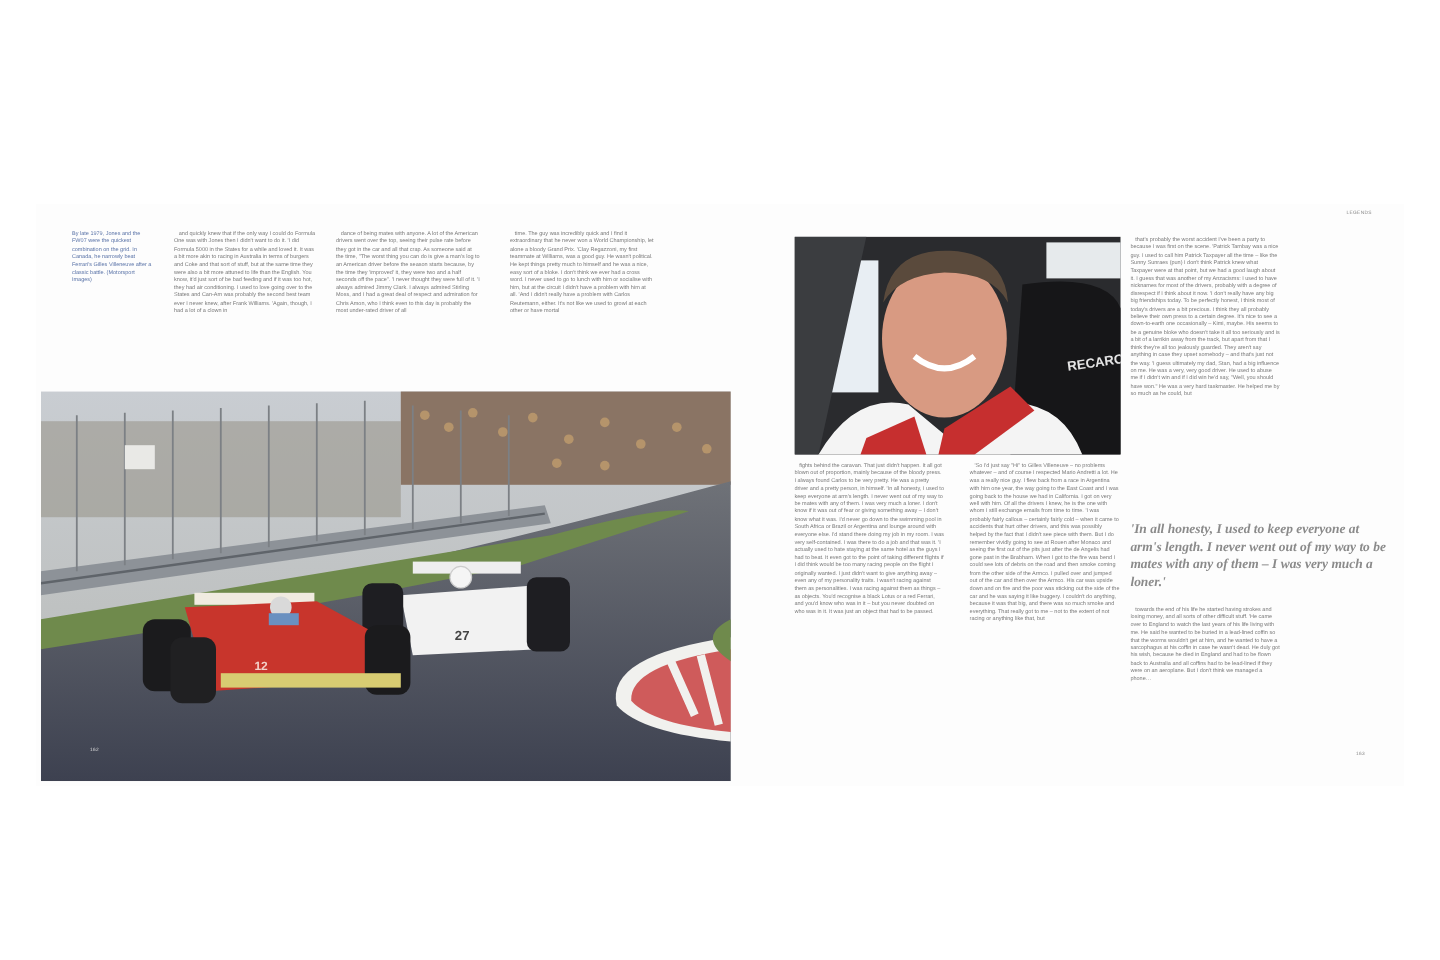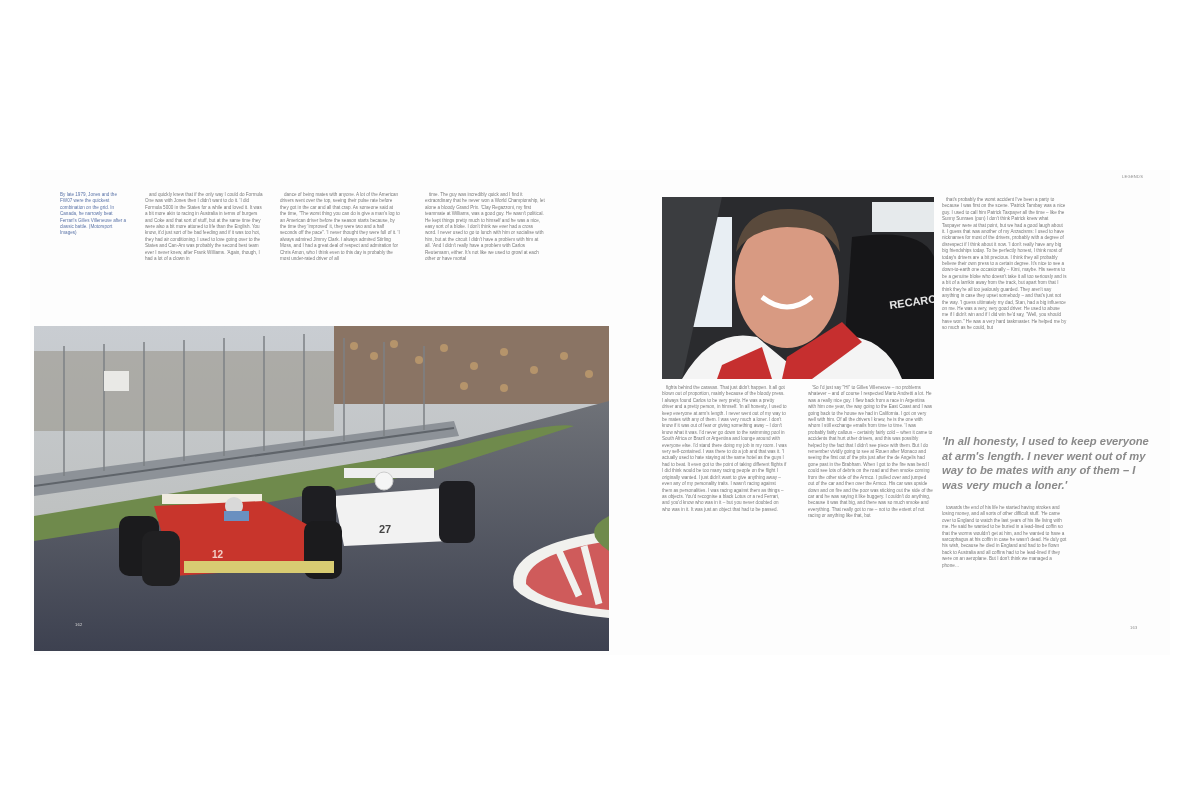--- a/index.html
+++ b/index.html
@@ -6,21 +6,21 @@
   body{width:1200px;height:800px;position:relative;overflow:hidden;font-family:"Liberation Sans",sans-serif;}
   .spread{position:absolute;left:30px;top:170px;width:1140px;height:485px;background:#fdfdfd;}
   .page{position:absolute;top:0;height:485px;}
   .page.left{left:0;width:580px;}
   .page.right{left:600px;width:540px;}
   .col{position:absolute;font-size:4.6px;line-height:6.4px;color:#7a7a7a;overflow:hidden;text-align:left;}
   .col p{margin:0;text-indent:4px;}
   .caption{color:#5b74a8;font-size:4.6px;line-height:6.4px;text-indent:0 !important;}
   .photo{position:absolute;overflow:hidden;}
   .folio{position:absolute;font-size:4px;color:#888;letter-spacing:0.3px;}
-  .quote{position:absolute;font-family:Liberation Sans, sans-serif;font-style:italic;font-weight:bold;color:#8a8a8a;font-size:11.2px;line-height:14.6px;}
+  .quote{position:absolute;font-family:Liberation Serif, serif;font-style:italic;font-weight:bold;color:#8a8a8a;font-size:11.2px;line-height:14.6px;}
 </style>
 </head>
 <body>
 
 <div class="spread">
 
   <div class="page left">
     <div class="col" style="left:30px;top:22px;width:70px;height:80px;">
       <p class="caption">By late 1979, Jones and the FW07 were the quickest combination on the grid. In Canada, he narrowly beat Ferrari's Gilles Villeneuve after a classic battle. (Motorsport Images)</p>
     </div>

